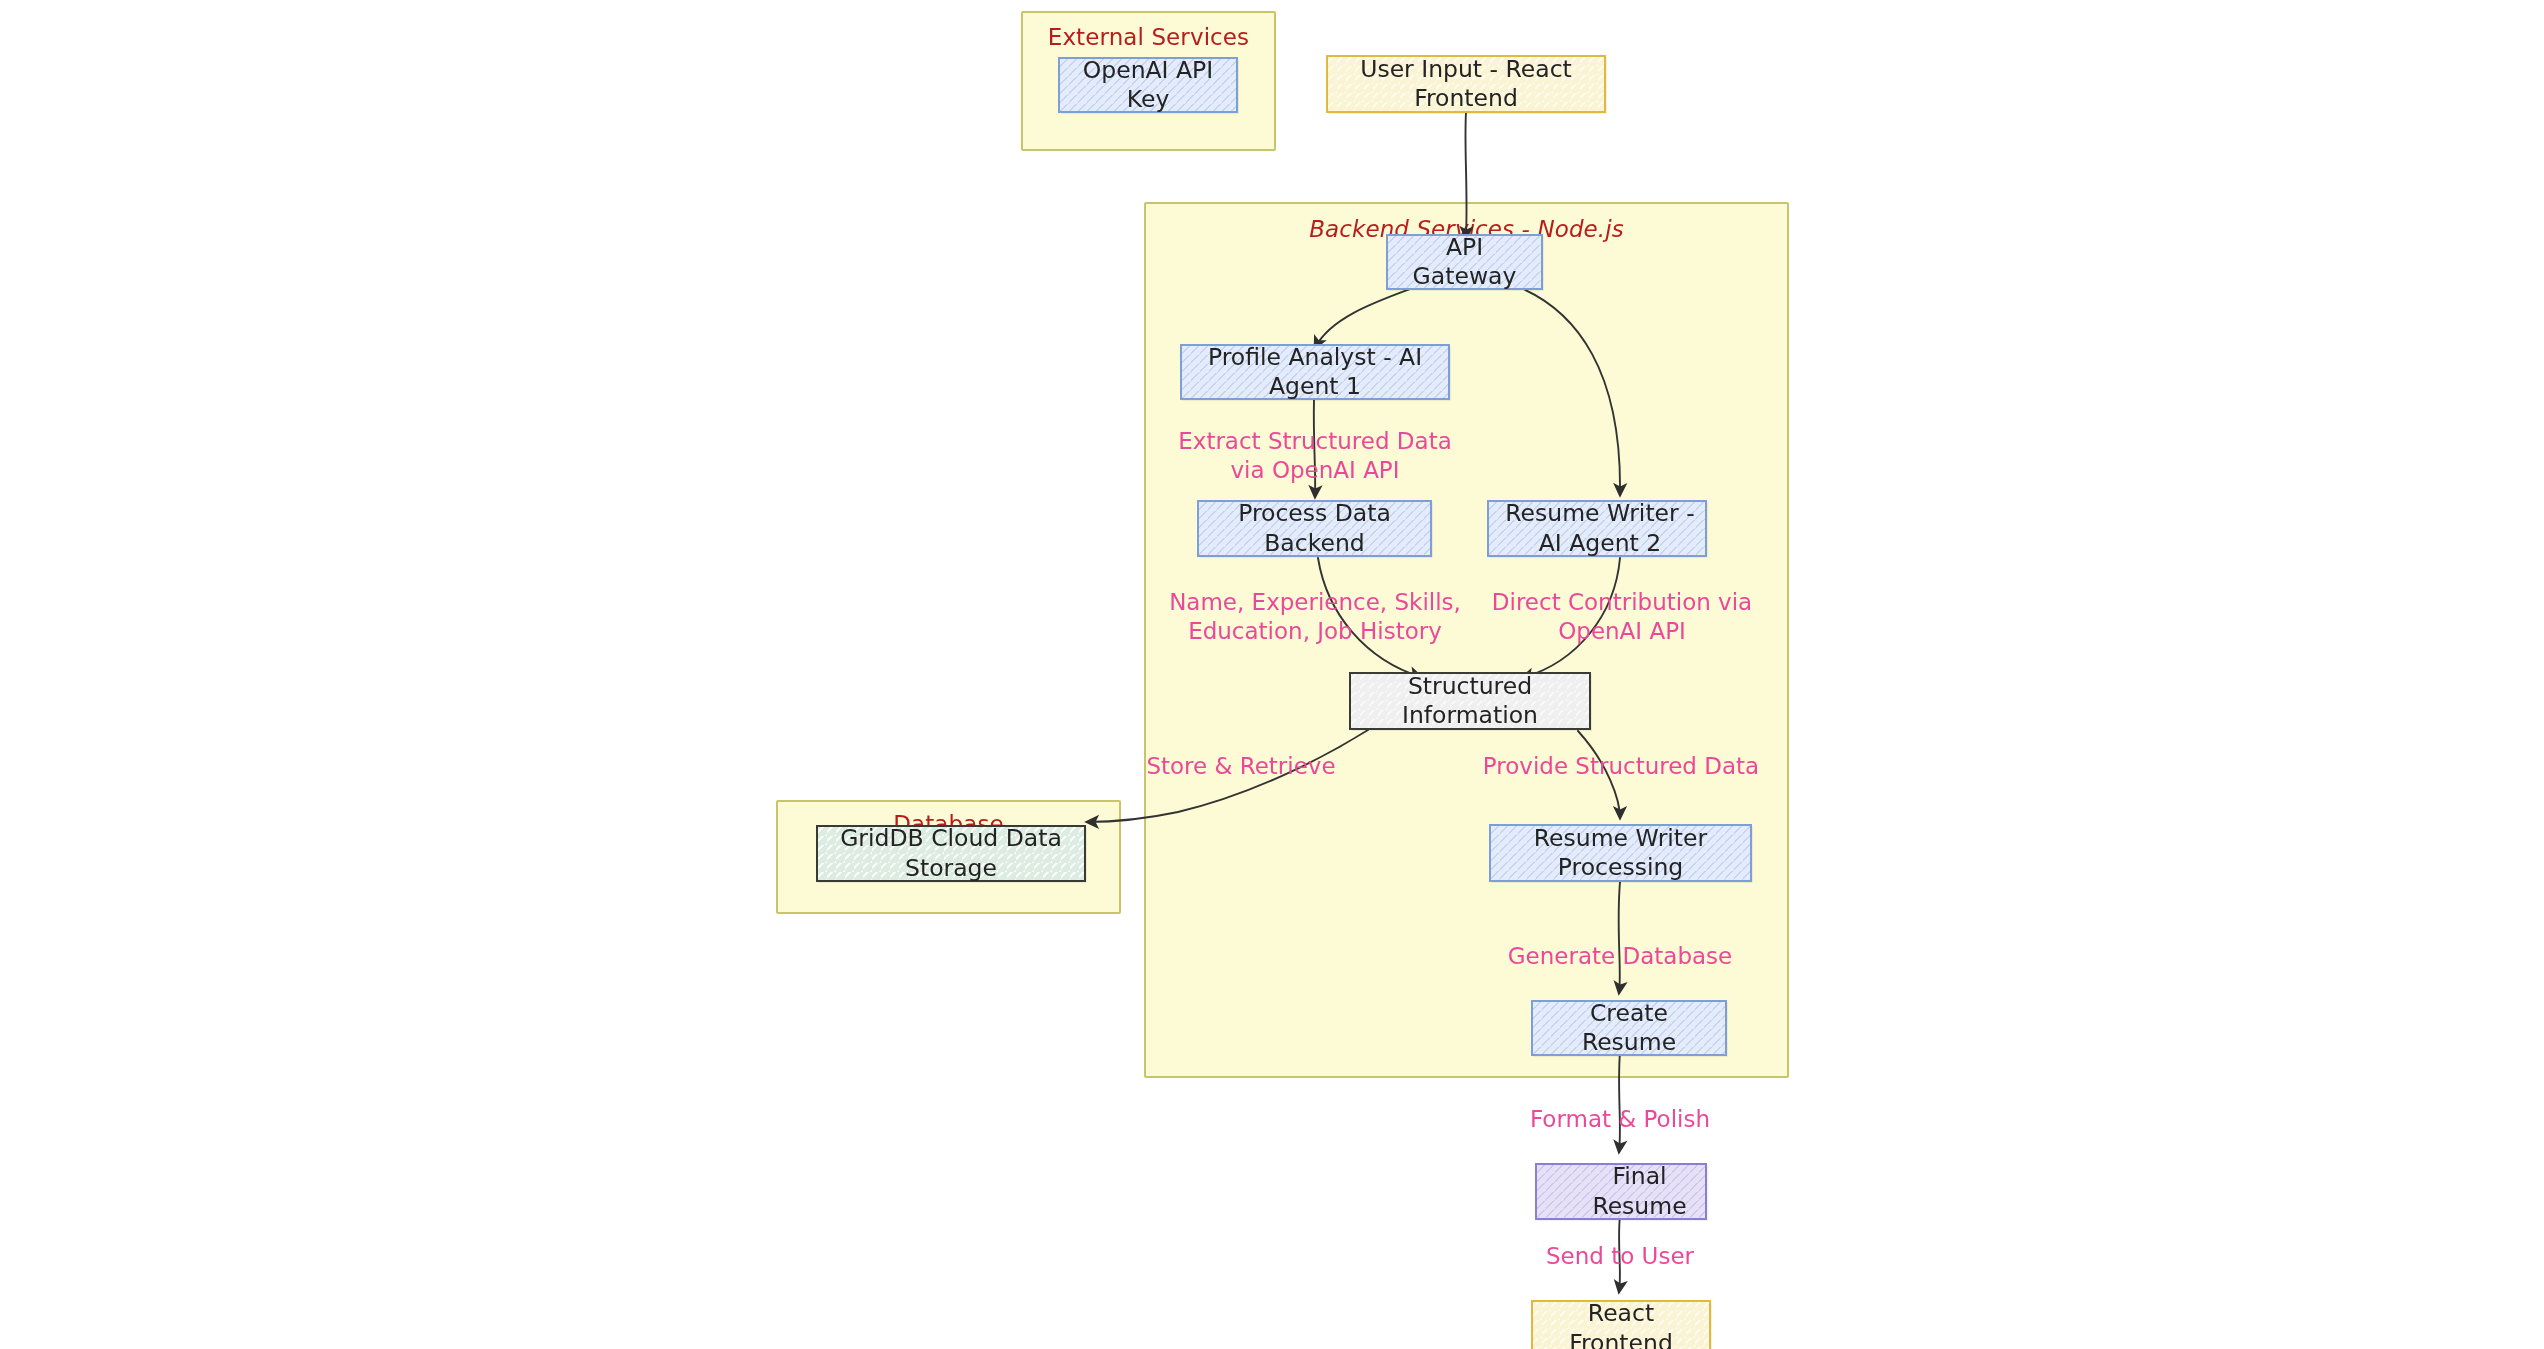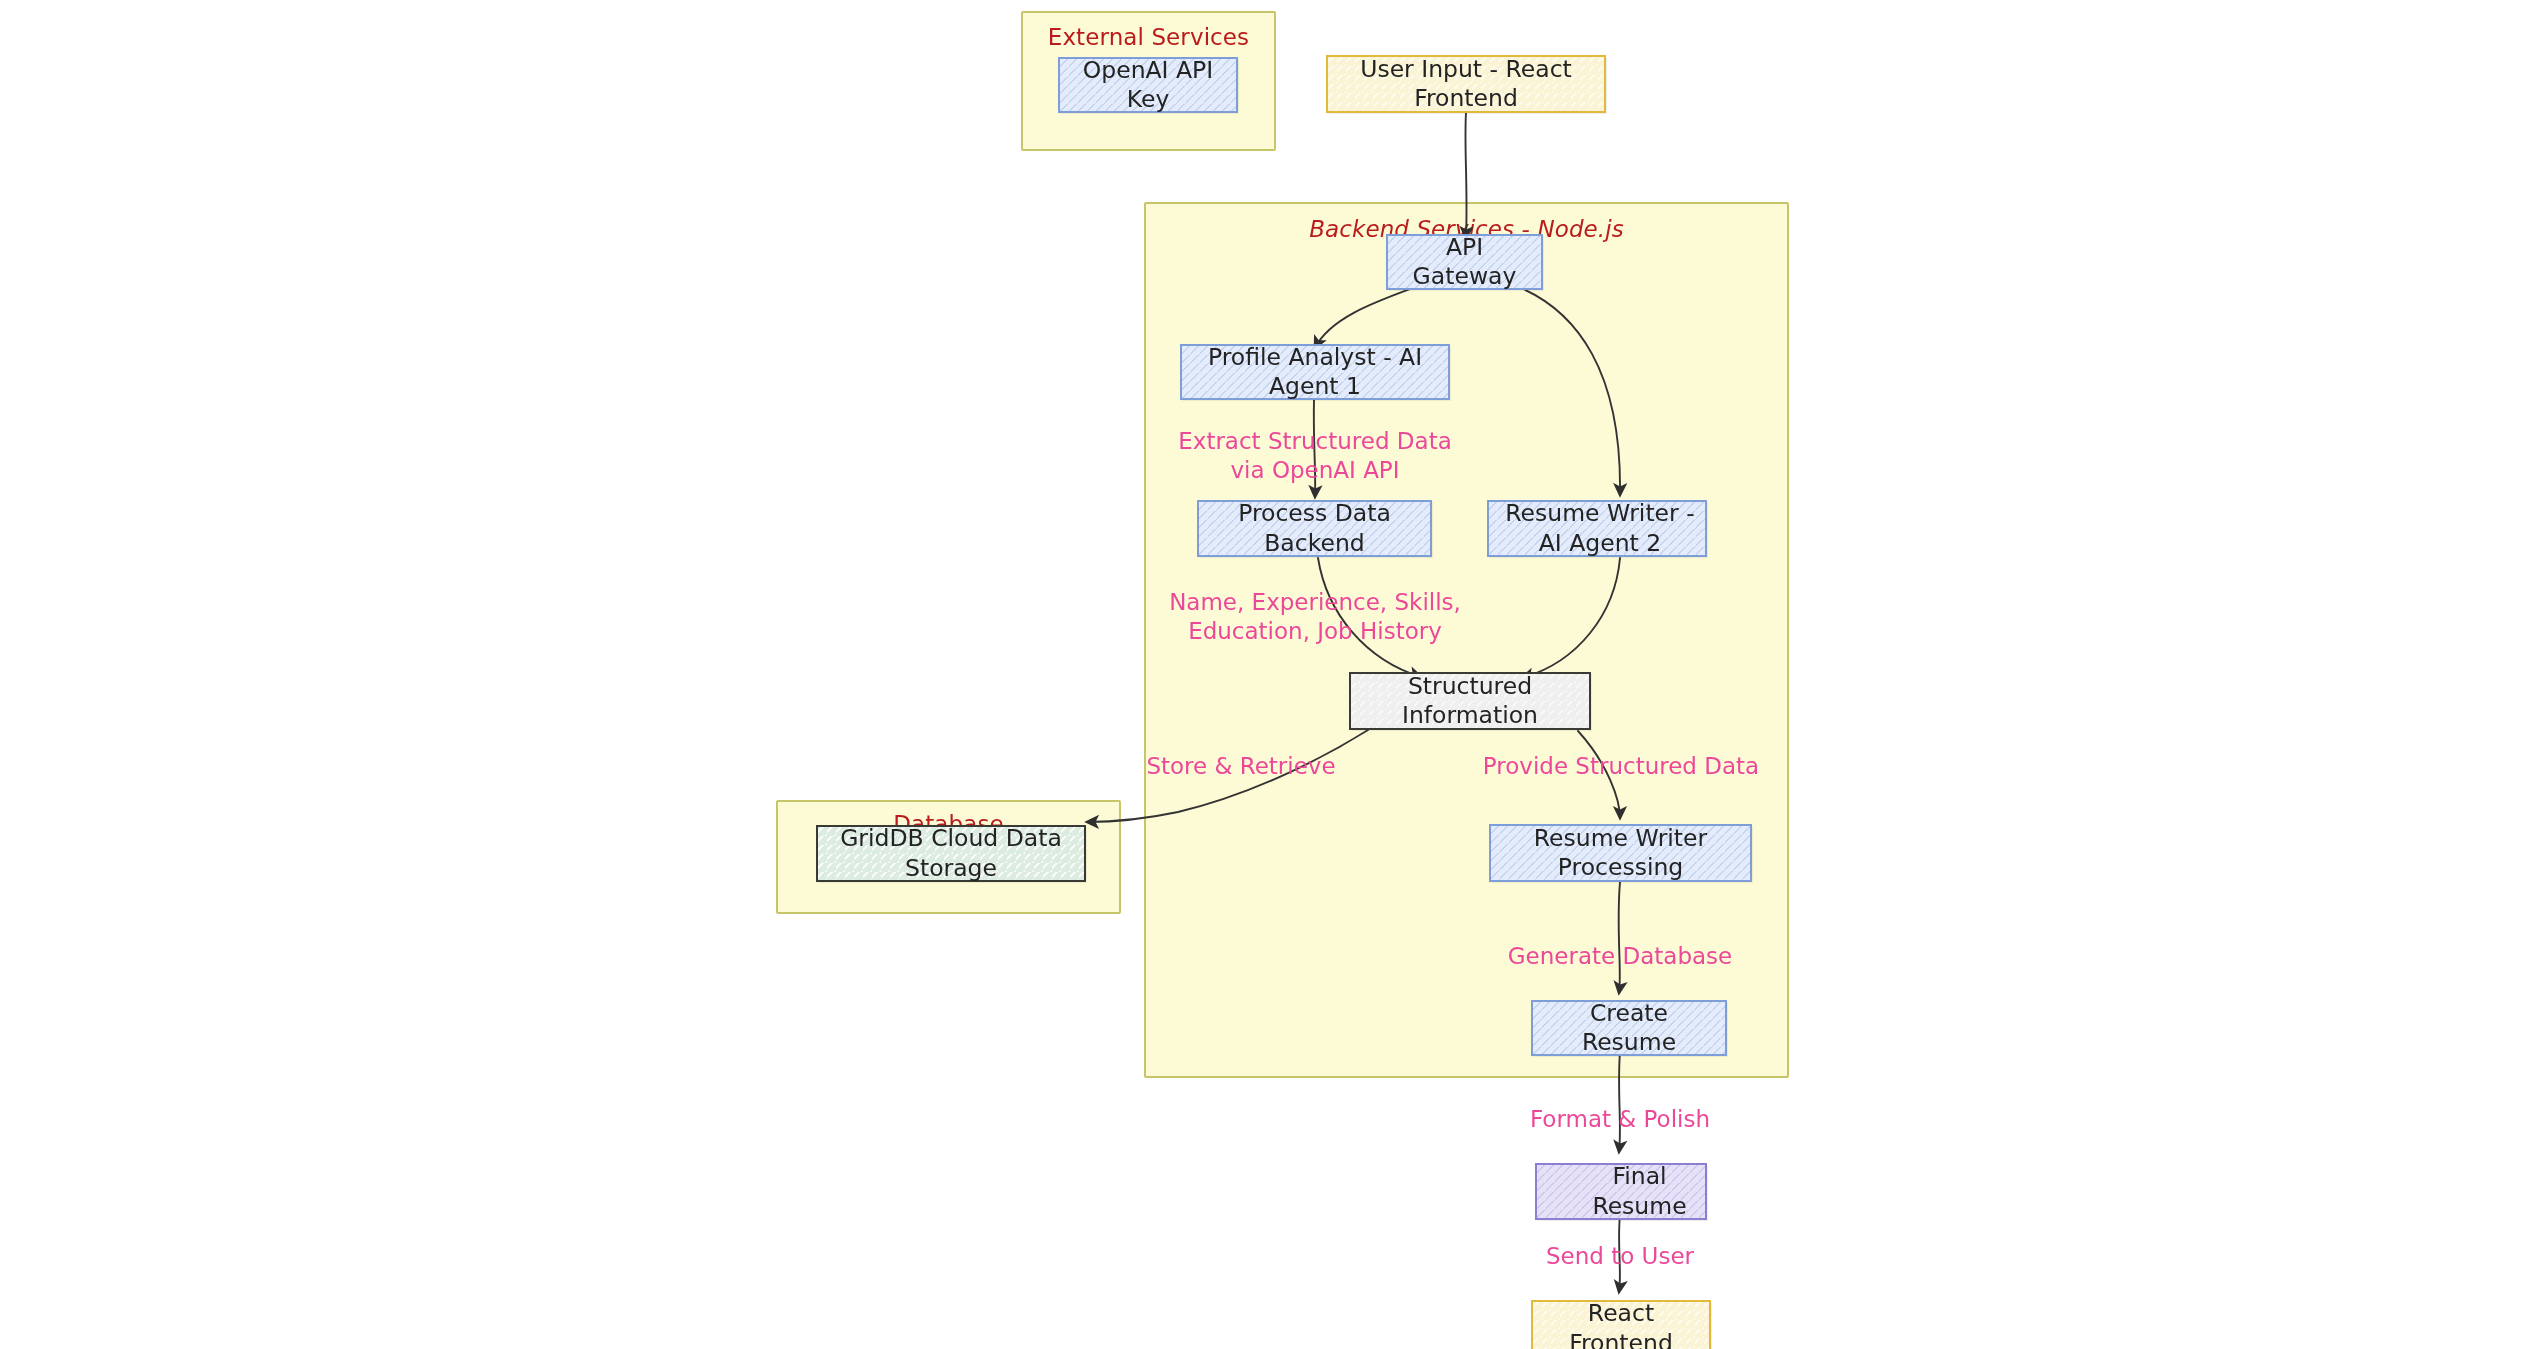--- a/index.html
+++ b/index.html
@@ -244,20 +244,22 @@
   <div class="node n-yellow sketch" style="left:1531px; top:1300px; width:180px; height:57px;">
     <span>React Frontend</span>
   </div>
 
   <div class="edge-label" style="left:1152px; top:427px; width:326px;">Extract Structured Data
 via OpenAI API</div>
 
   <div class="edge-label" style="left:1143px; top:588px; width:344px;">Name, Experience, Skills,
 Education, Job History</div>
 
+  <div class="edge-label" style="left:1477px; top:588px; width:290px;">Direct Contribution via
+OpenAI API</div>
 
   <div class="edge-label" style="left:1126px; top:752px; width:230px;">Store &amp; Retrieve</div>
 
   <div class="edge-label" style="left:1453px; top:752px; width:336px;">Provide Structured Data</div>
 
   <div class="edge-label" style="left:1489px; top:942px; width:262px;">Generate Database</div>
 
   <div class="edge-label" style="left:1495px; top:1105px; width:250px;">Format &amp; Polish</div>
 
   <div class="edge-label" style="left:1495px; top:1242px; width:250px;">Send to User</div>

